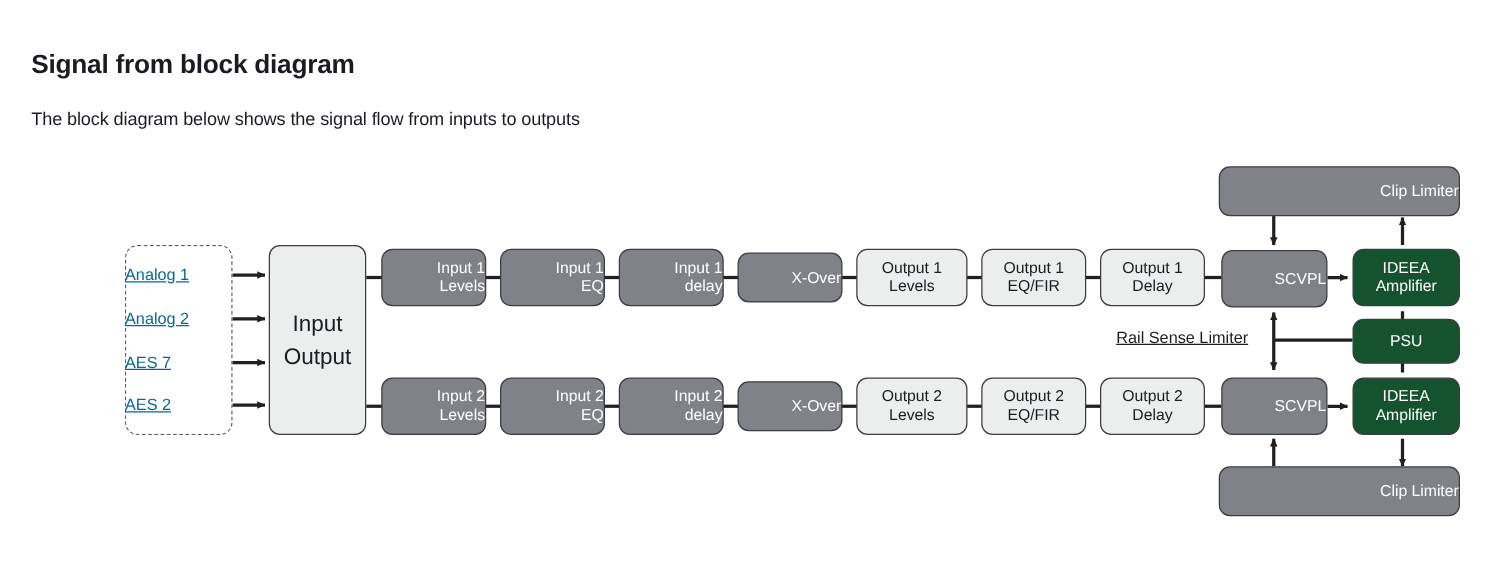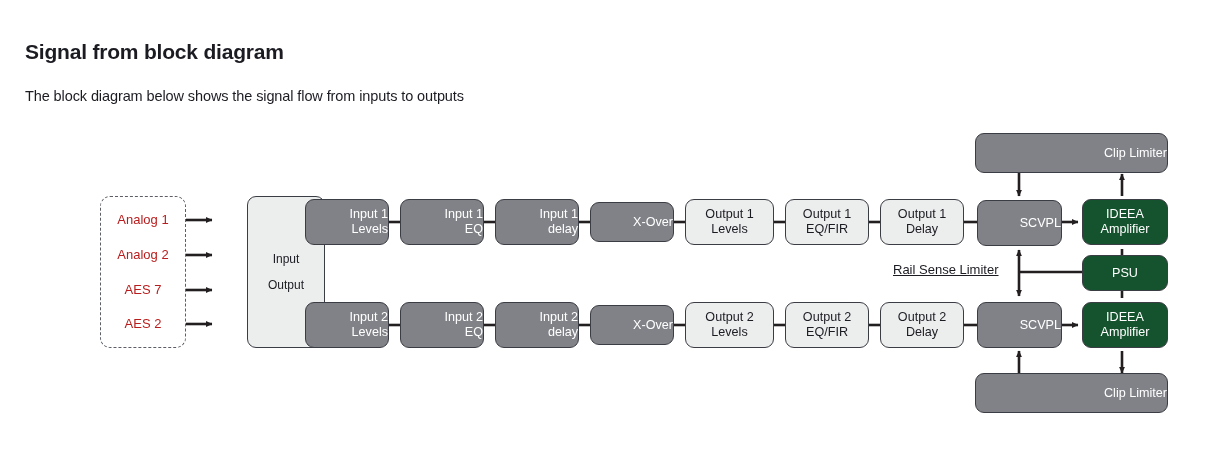--- a/index.html
+++ b/index.html
@@ -70,38 +70,37 @@
     color: #1b1b22;
   }
   
   .blk.midlight {
     background: #14532d;
     border: 1.6px solid #3b3d45;
     color: #ffffff;
   }
 
   #input-mixer {
-    font-size: 12px;
+    font-size: 18px;
     line-height: 26px;
-    margin-left: 32px;
   }
 
   .src-box {
     position: absolute;
     box-sizing: border-box;
     border: 1.6px dashed #5c5e66;
     border-radius: 10px;
     background: #ffffff;
   }
   .src-label {
     position: absolute;
     font-size: 13px;
-    color: #b91c1c;
-    text-align: center;
+    color: #0369a1;
     white-space: nowrap;
+    text-decoration: underline;
   }
 
   .rail-label {
     position: absolute;
     font-size: 13px;
     color: #1b1b22;
     white-space: nowrap;
     background: #ffffff;
     padding: 0 3px;
     z-index: 6;

